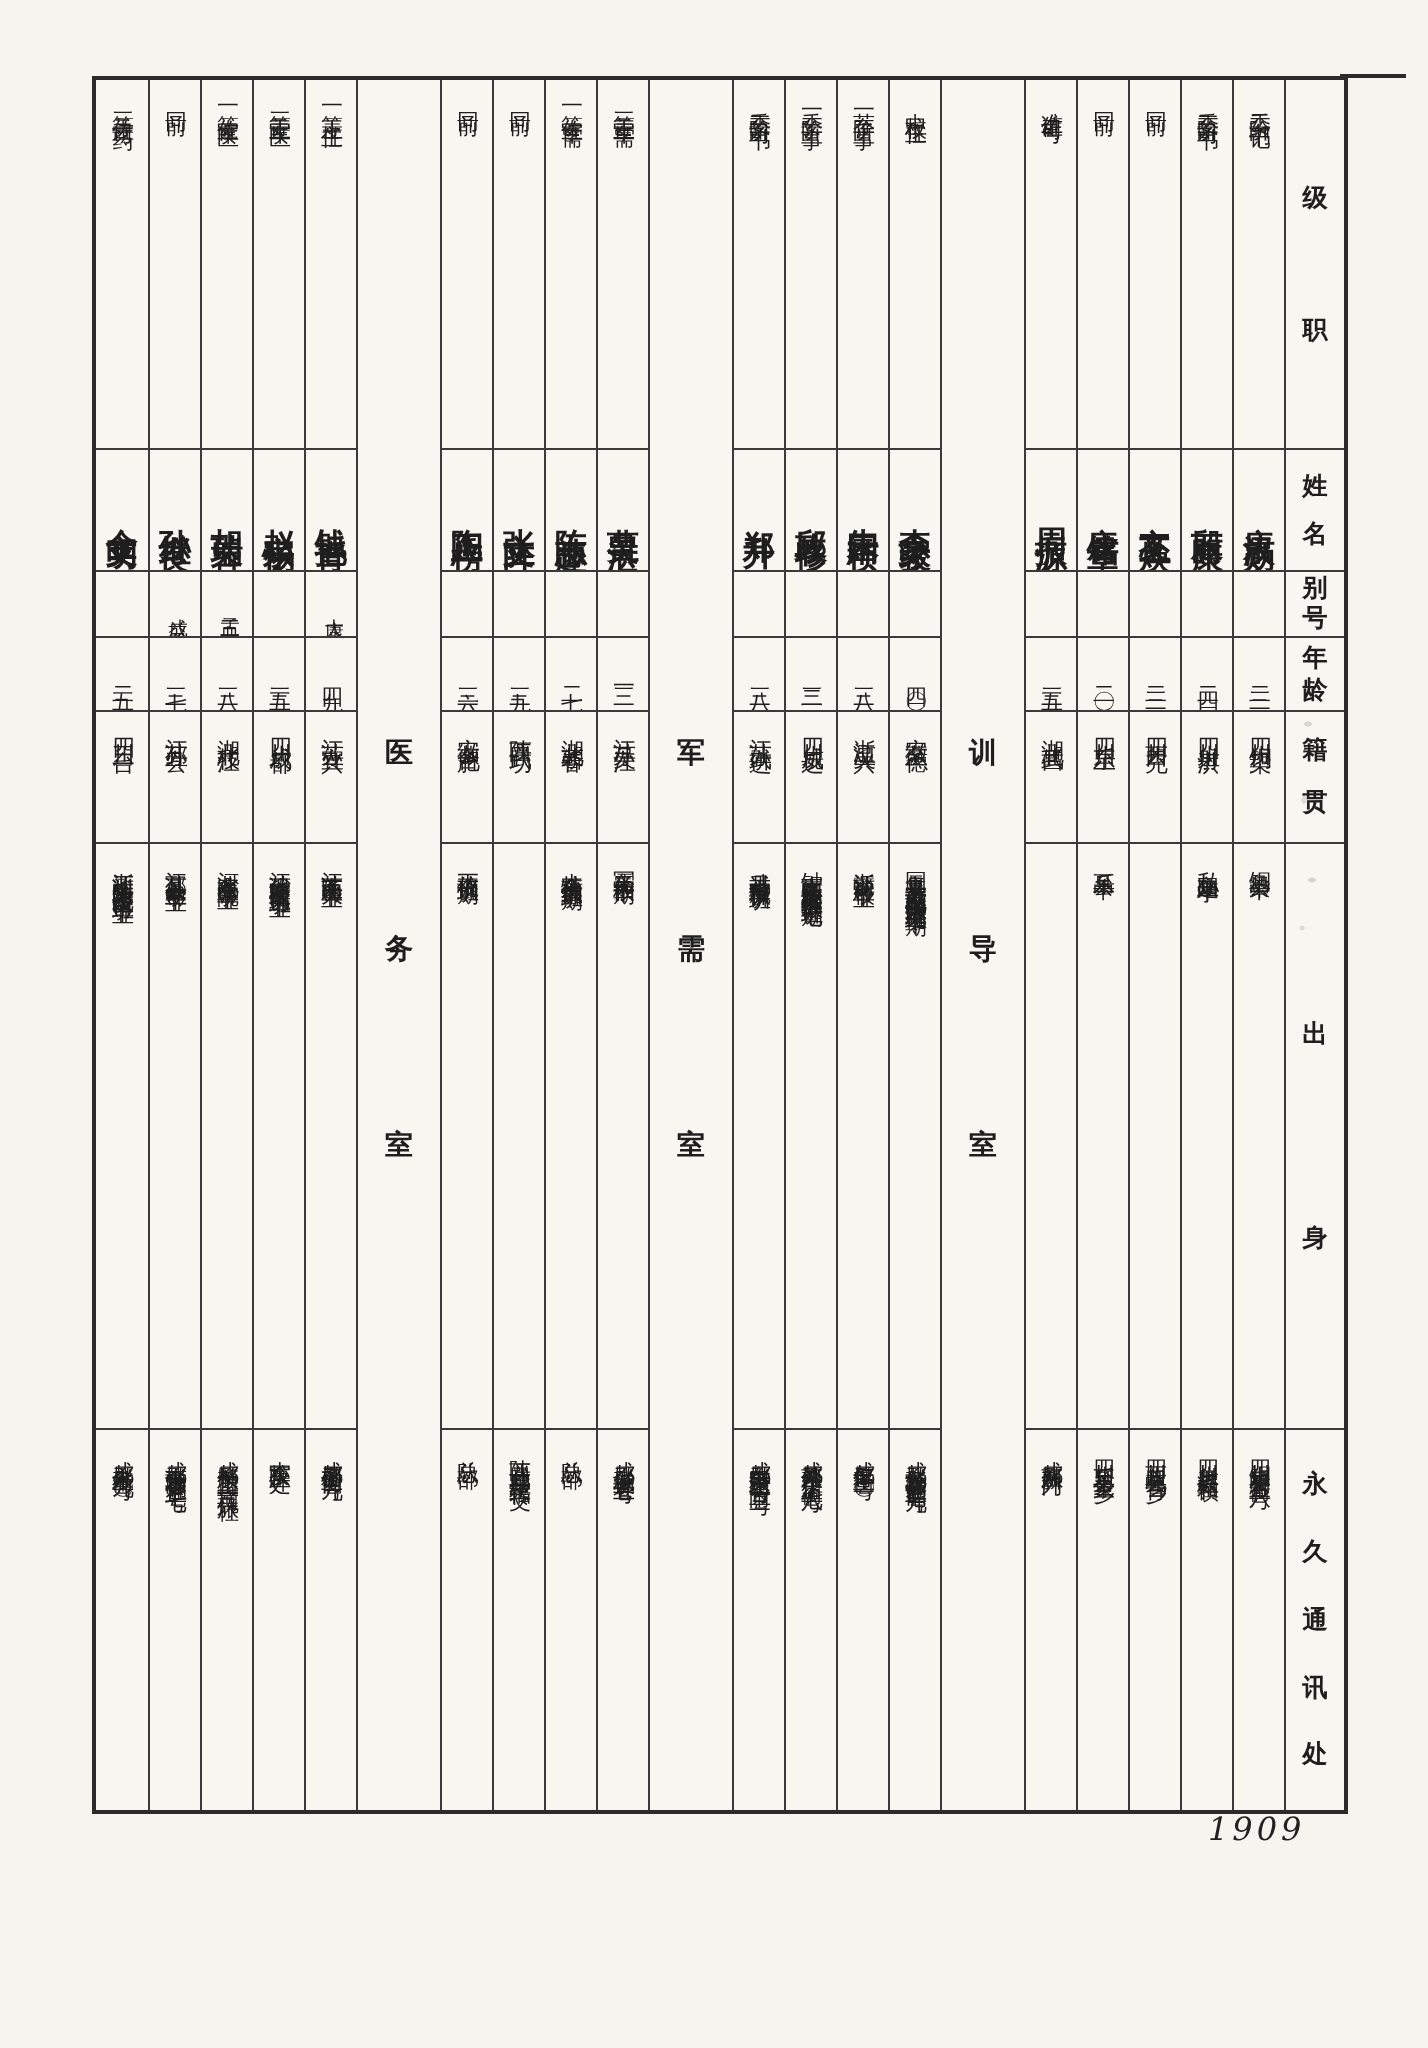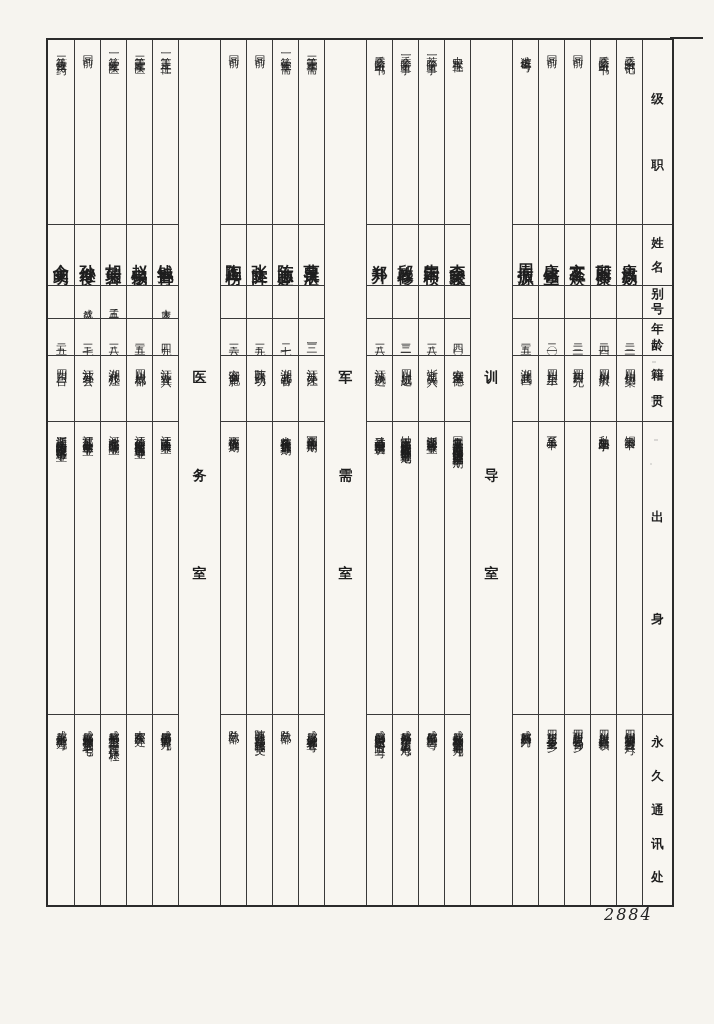--- a/index.html
+++ b/index.html
@@ -582,14 +582,14 @@
           <span class="vtext bg">浙江严州大陆医学院附设医学班毕业</span>
         </div>
     <div class="cell h-addr">
           <span class="vtext addr">成都永靖街九〇号</span>
         </div>
   </div>
     </div>
 
   <div class="top-rule-ext"></div>
   <div class="smudge"></div>
-  <div class="page-number">2884</div>
+  <div class="page-number">1909</div>
 </div>
 
 </body></html>

